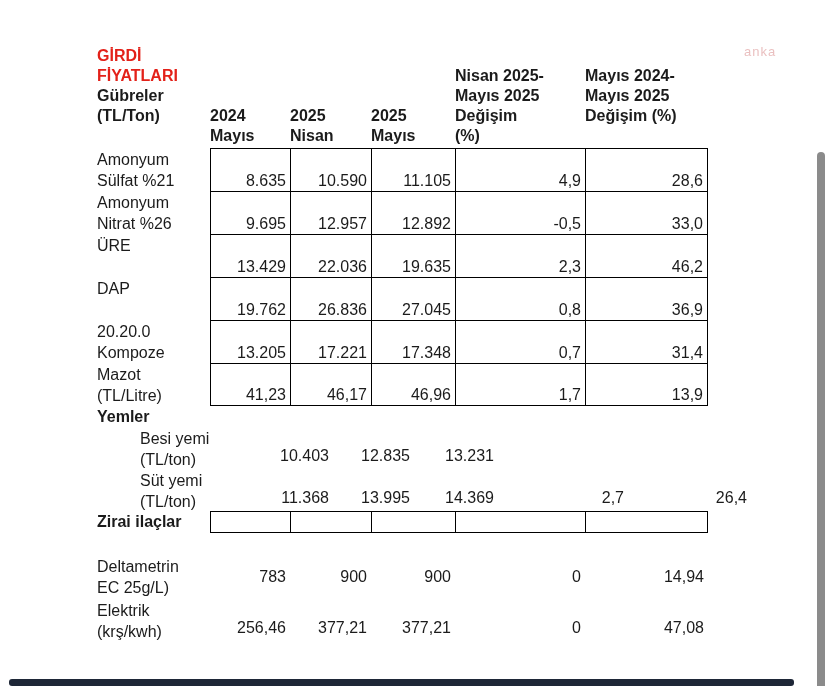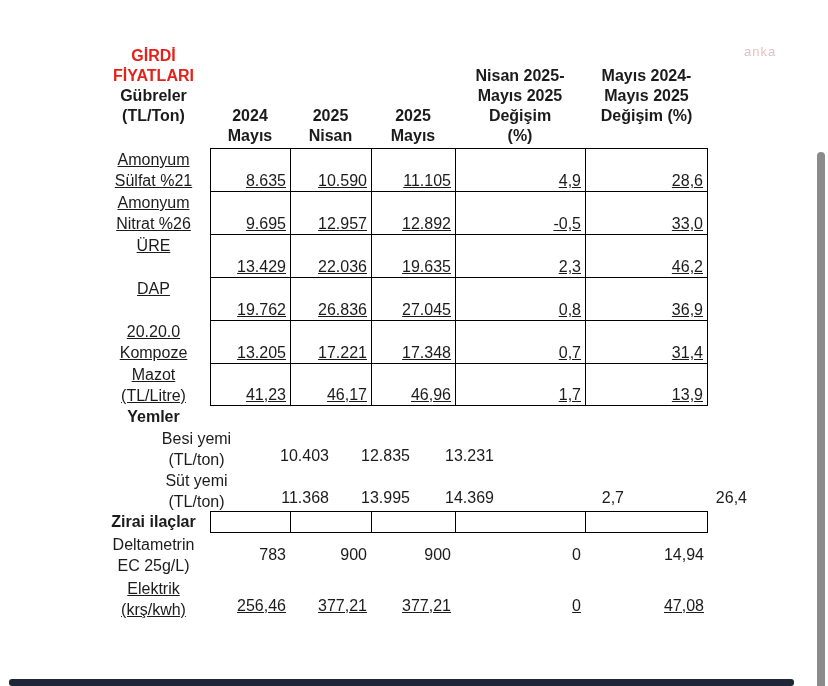--- a/index.html
+++ b/index.html
@@ -4,32 +4,32 @@
 <style>
   html,body{margin:0;padding:0;background:#ffffff;}
   .canvas{
     position:relative;width:828px;height:686px;background:#ffffff;overflow:hidden;
     font-family:"Liberation Sans",sans-serif;color:#1b1b1b;
   }
   .watermark{
     position:absolute;left:744px;top:44px;font-size:13px;font-weight:normal;
     color:#d98c8c;opacity:.55;letter-spacing:1px;
   }
-  .content{position:absolute;left:97px;top:44px;width:611px;text-align:center;}
+  .content{position:absolute;left:97px;top:44px;width:611px;}
   .row{display:grid;grid-template-columns:113px 80px 81px 84px 130px 123px;box-sizing:border-box;}
   .cell{box-sizing:border-box;min-width:0;}
   
   .hdr-row{height:104px;}
   .hdr-label{font-weight:bold;font-size:16px;line-height:20px;padding-top:2px;}
   .red{color:#e32119;}
   .hdr{font-weight:bold;font-size:16px;line-height:20px;}
   .hdr-bot{display:flex;flex-direction:column;justify-content:flex-end;padding-bottom:2px;}
   .hdr-top{padding-top:22px;}
   
-  .h43{height:43px;text-decoration:underline;} .h21{height:21px;} .h42{height:42px;margin-left:43px;} .h22{height:22px;} .h44{height:44px;}
+  .h43{height:43px;} .h21{height:21px;} .h42{height:42px;margin-left:43px;} .h22{height:22px;} .h44{height:44px;margin-top:22px;}
   .lab{font-size:16px;line-height:21px;padding-top:1px;}
   .sec{font-weight:bold;font-size:16px;line-height:21px;}
   .val{
     display:flex;align-items:flex-end;justify-content:flex-end;
     font-size:16px;padding:0 4px 1px 0;
   }
   
   .bc{border-left:1.5px solid #000;border-top:1.5px solid #000;}
   .br{border-right:1.5px solid #000;}
   .bb{border-bottom:1.5px solid #000;}

